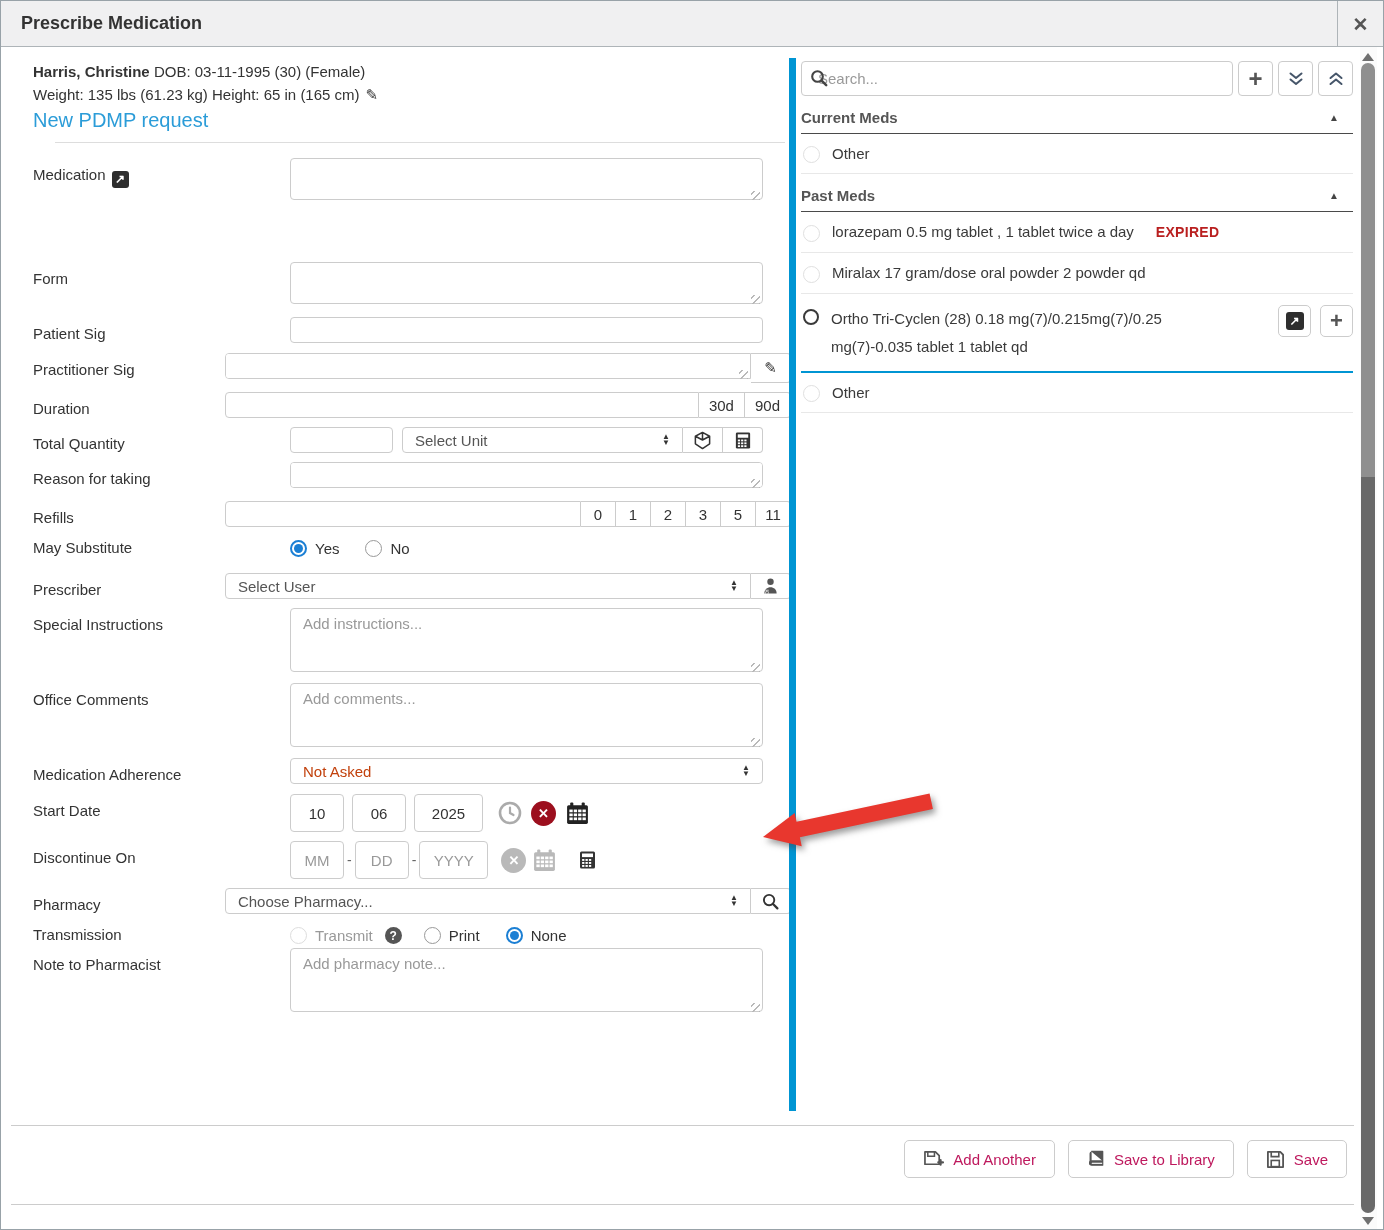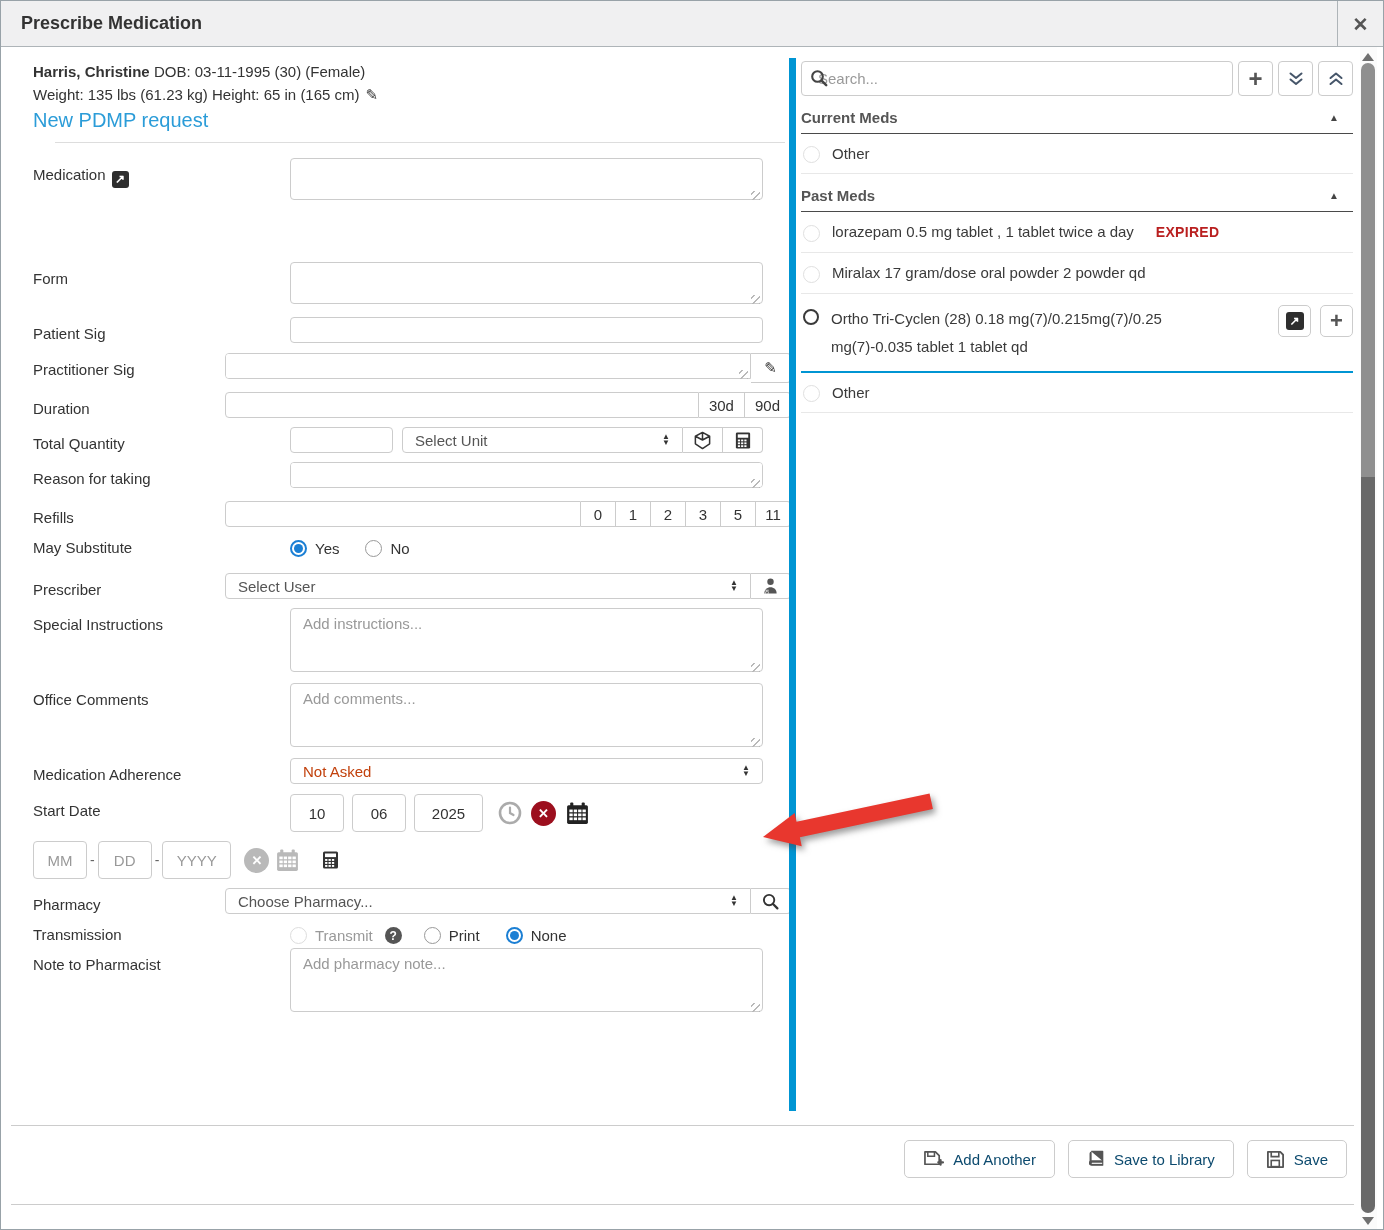--- a/index.html
+++ b/index.html
@@ -87,21 +87,21 @@
   .meditem.sel-item { border-bottom:2px solid #0095d3; }
   .itembtns { margin-left:auto; display:flex; gap:9px; }
   .ibtn { width:33px; height:32px; border:1px solid #ccc; border-radius:5px; background:#fff; display:flex; align-items:center; justify-content:center; cursor:pointer; }
   .ibtn .ext-sq { margin:0; width:18px; height:18px; }
   .ibtn .plus { font-size:22px; font-weight:bold; color:#555; line-height:18px; }
 
   
   .fline1 { position:absolute; top:1124px; left:10px; width:1343px; border-top:1px solid #ccc; }
   .fline2 { position:absolute; top:1203px; left:10px; width:1343px; border-top:1px solid #ccc; }
   .fbtns { position:absolute; top:1139px; right:36px; display:flex; gap:13px; }
-  .fbtn { height:38px; border:1px solid #ccc; border-radius:5px; background:#fff; display:flex; align-items:center; gap:9px; padding:0 18px; font-size:15px; color:#0c4a6e; font-family:"Liberation Sans",sans-serif; cursor:pointer; }
+  .fbtn { height:38px; border:1px solid #ccc; border-radius:5px; background:#fff; display:flex; align-items:center; gap:9px; padding:0 18px; font-size:15px; color:#be185d; font-family:"Liberation Sans",sans-serif; cursor:pointer; }
 
   
   .sbar { position:absolute; right:6px; top:46px; bottom:0; width:17px; background:#fbfbfb; }
   .sb-up { position:absolute; top:6px; left:2px; width:0; height:0; border-left:6px solid transparent; border-right:6px solid transparent; border-bottom:8px solid #6f6f6f; }
   .sb-dn { position:absolute; bottom:4px; left:2px; width:0; height:0; border-left:6px solid transparent; border-right:6px solid transparent; border-top:8px solid #6f6f6f; }
   .sb-th { position:absolute; top:16px; bottom:16px; left:1px; width:14px; border-radius:7px; background:linear-gradient(#8f8f8f 0 36%, #696969 36% 100%); }
 
   svg { display:block; }
 </style>
 </head>
@@ -314,20 +314,21 @@
                   <rect x="8.4" y="15.8" width="3.2" height="2.6"></rect>
                   <rect x="12.6" y="15.8" width="3.2" height="2.6"></rect>
                   <rect x="16.8" y="15.8" width="3.2" height="2.6"></rect>
                 </g>
               </svg>
           </span>
         </div>
       </div>
 
       <div class="frow">
+        <div class="flabel">Discontinue On</div>
         <div class="fctrl" style="align-items:center">
           <input class="dinp" style="color: rgb(153, 153, 153);" placeholder="MM">
           <span class="dash">-</span>
           <input class="dinp" style="color: rgb(153, 153, 153);" placeholder="DD">
           <span class="dash">-</span>
           <input class="dinp yy" style="color: rgb(153, 153, 153);" placeholder="YYYY">
           <span class="dicons" style="margin-left:13px; gap:6px">
             <span class="circ-x gray">✕</span>
             <svg width="25" height="25" viewBox="0 0 24 24">
                 <rect x="2" y="4" width="20" height="18" rx="1.5" fill="#b9b9b9"></rect>

